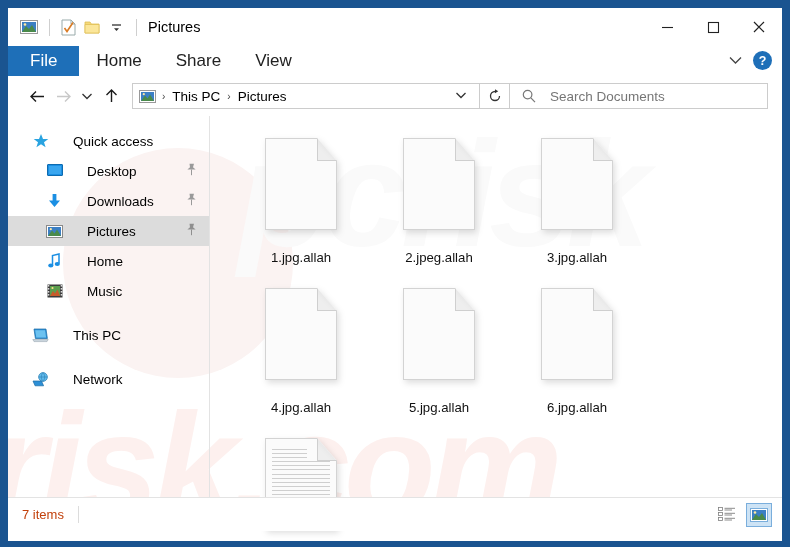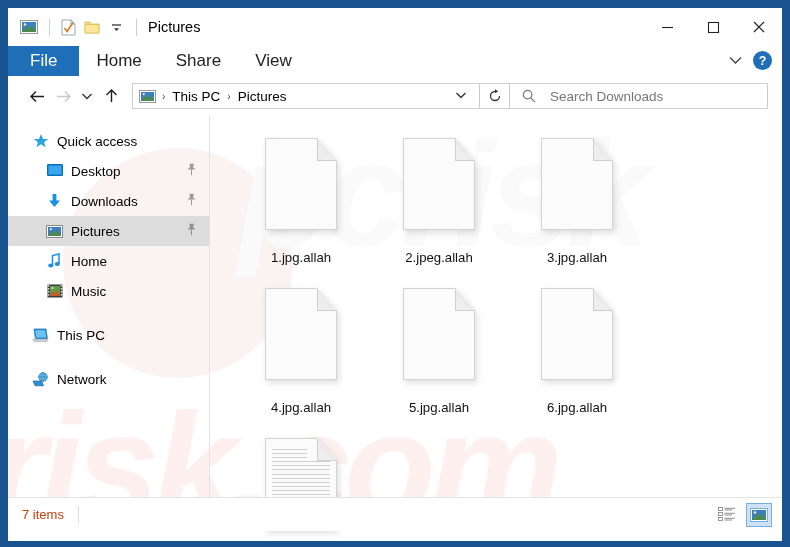--- a/index.html
+++ b/index.html
@@ -219,21 +219,21 @@
     background: transparent;
   }
   .nav-item {
     position: relative;
     height: 30px;
     display: flex;
     align-items: center;
     padding-left: 24px;
     font-size: 13.5px;
     color: #000;
-    gap: 8px;
+    gap: 24px;
   }
   .nav-item.indent { padding-left: 38px; }
   .nav-item.selected { background: #dcdcdc; }
   .nav-item .ico {
     width: 17px; height: 17px;
     display: flex; align-items: center; justify-content: center;
     flex: none;
   }
   .nav-item .pin {
     margin-left: auto;
@@ -466,21 +466,21 @@
       </svg>
     </div>
 
     <div class="searchbox">
       <span style="display:flex;">
         <svg width="14" height="14" viewBox="0 0 14 14">
           <circle cx="5.6" cy="5.6" r="4.3" fill="none" stroke="#777" stroke-width="1.2"></circle>
           <path d="M8.9 8.9 L13 13.2" stroke="#777" stroke-width="1.2"></path>
         </svg>
       </span>
-      <span class="search-ph">Search Downloads</span>
+      <span class="search-ph">Search Documents</span>
     </div>
   </div>
 
   <div class="body">
 
     <div class="sidebar">
 
       <div class="nav-item">
         <span class="ico">
           <svg width="16" height="16" viewBox="0 0 16 16">

